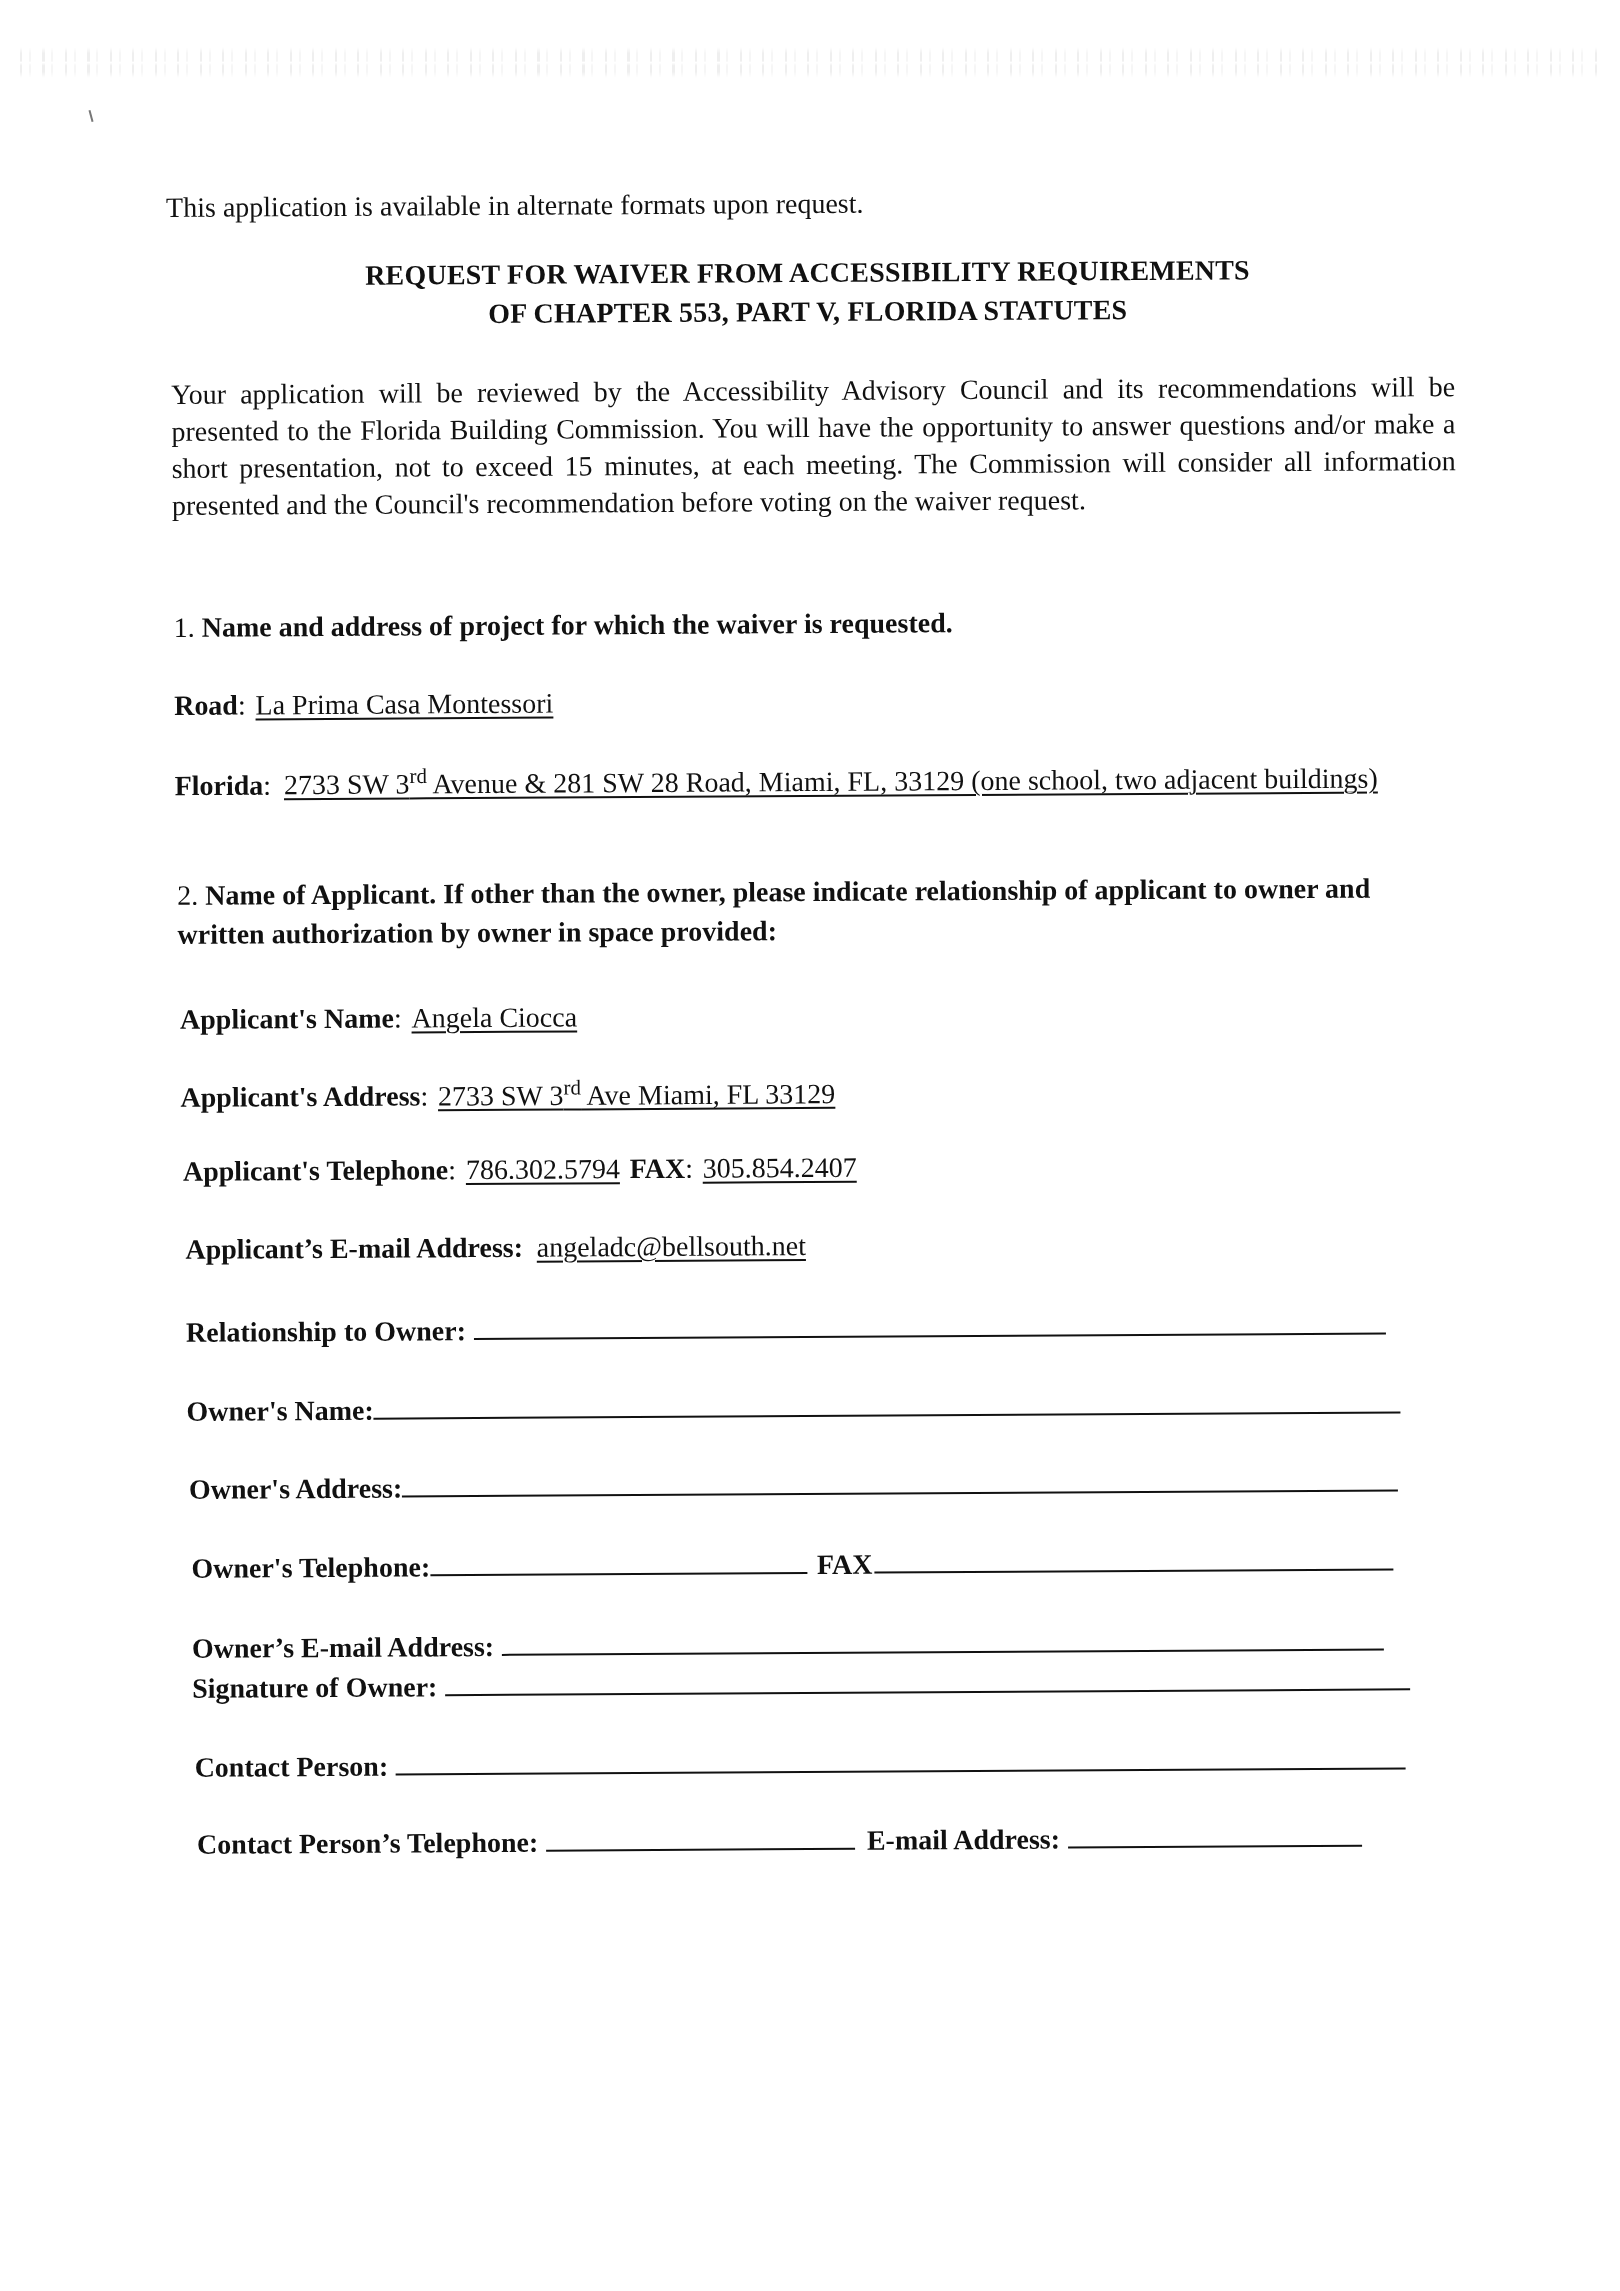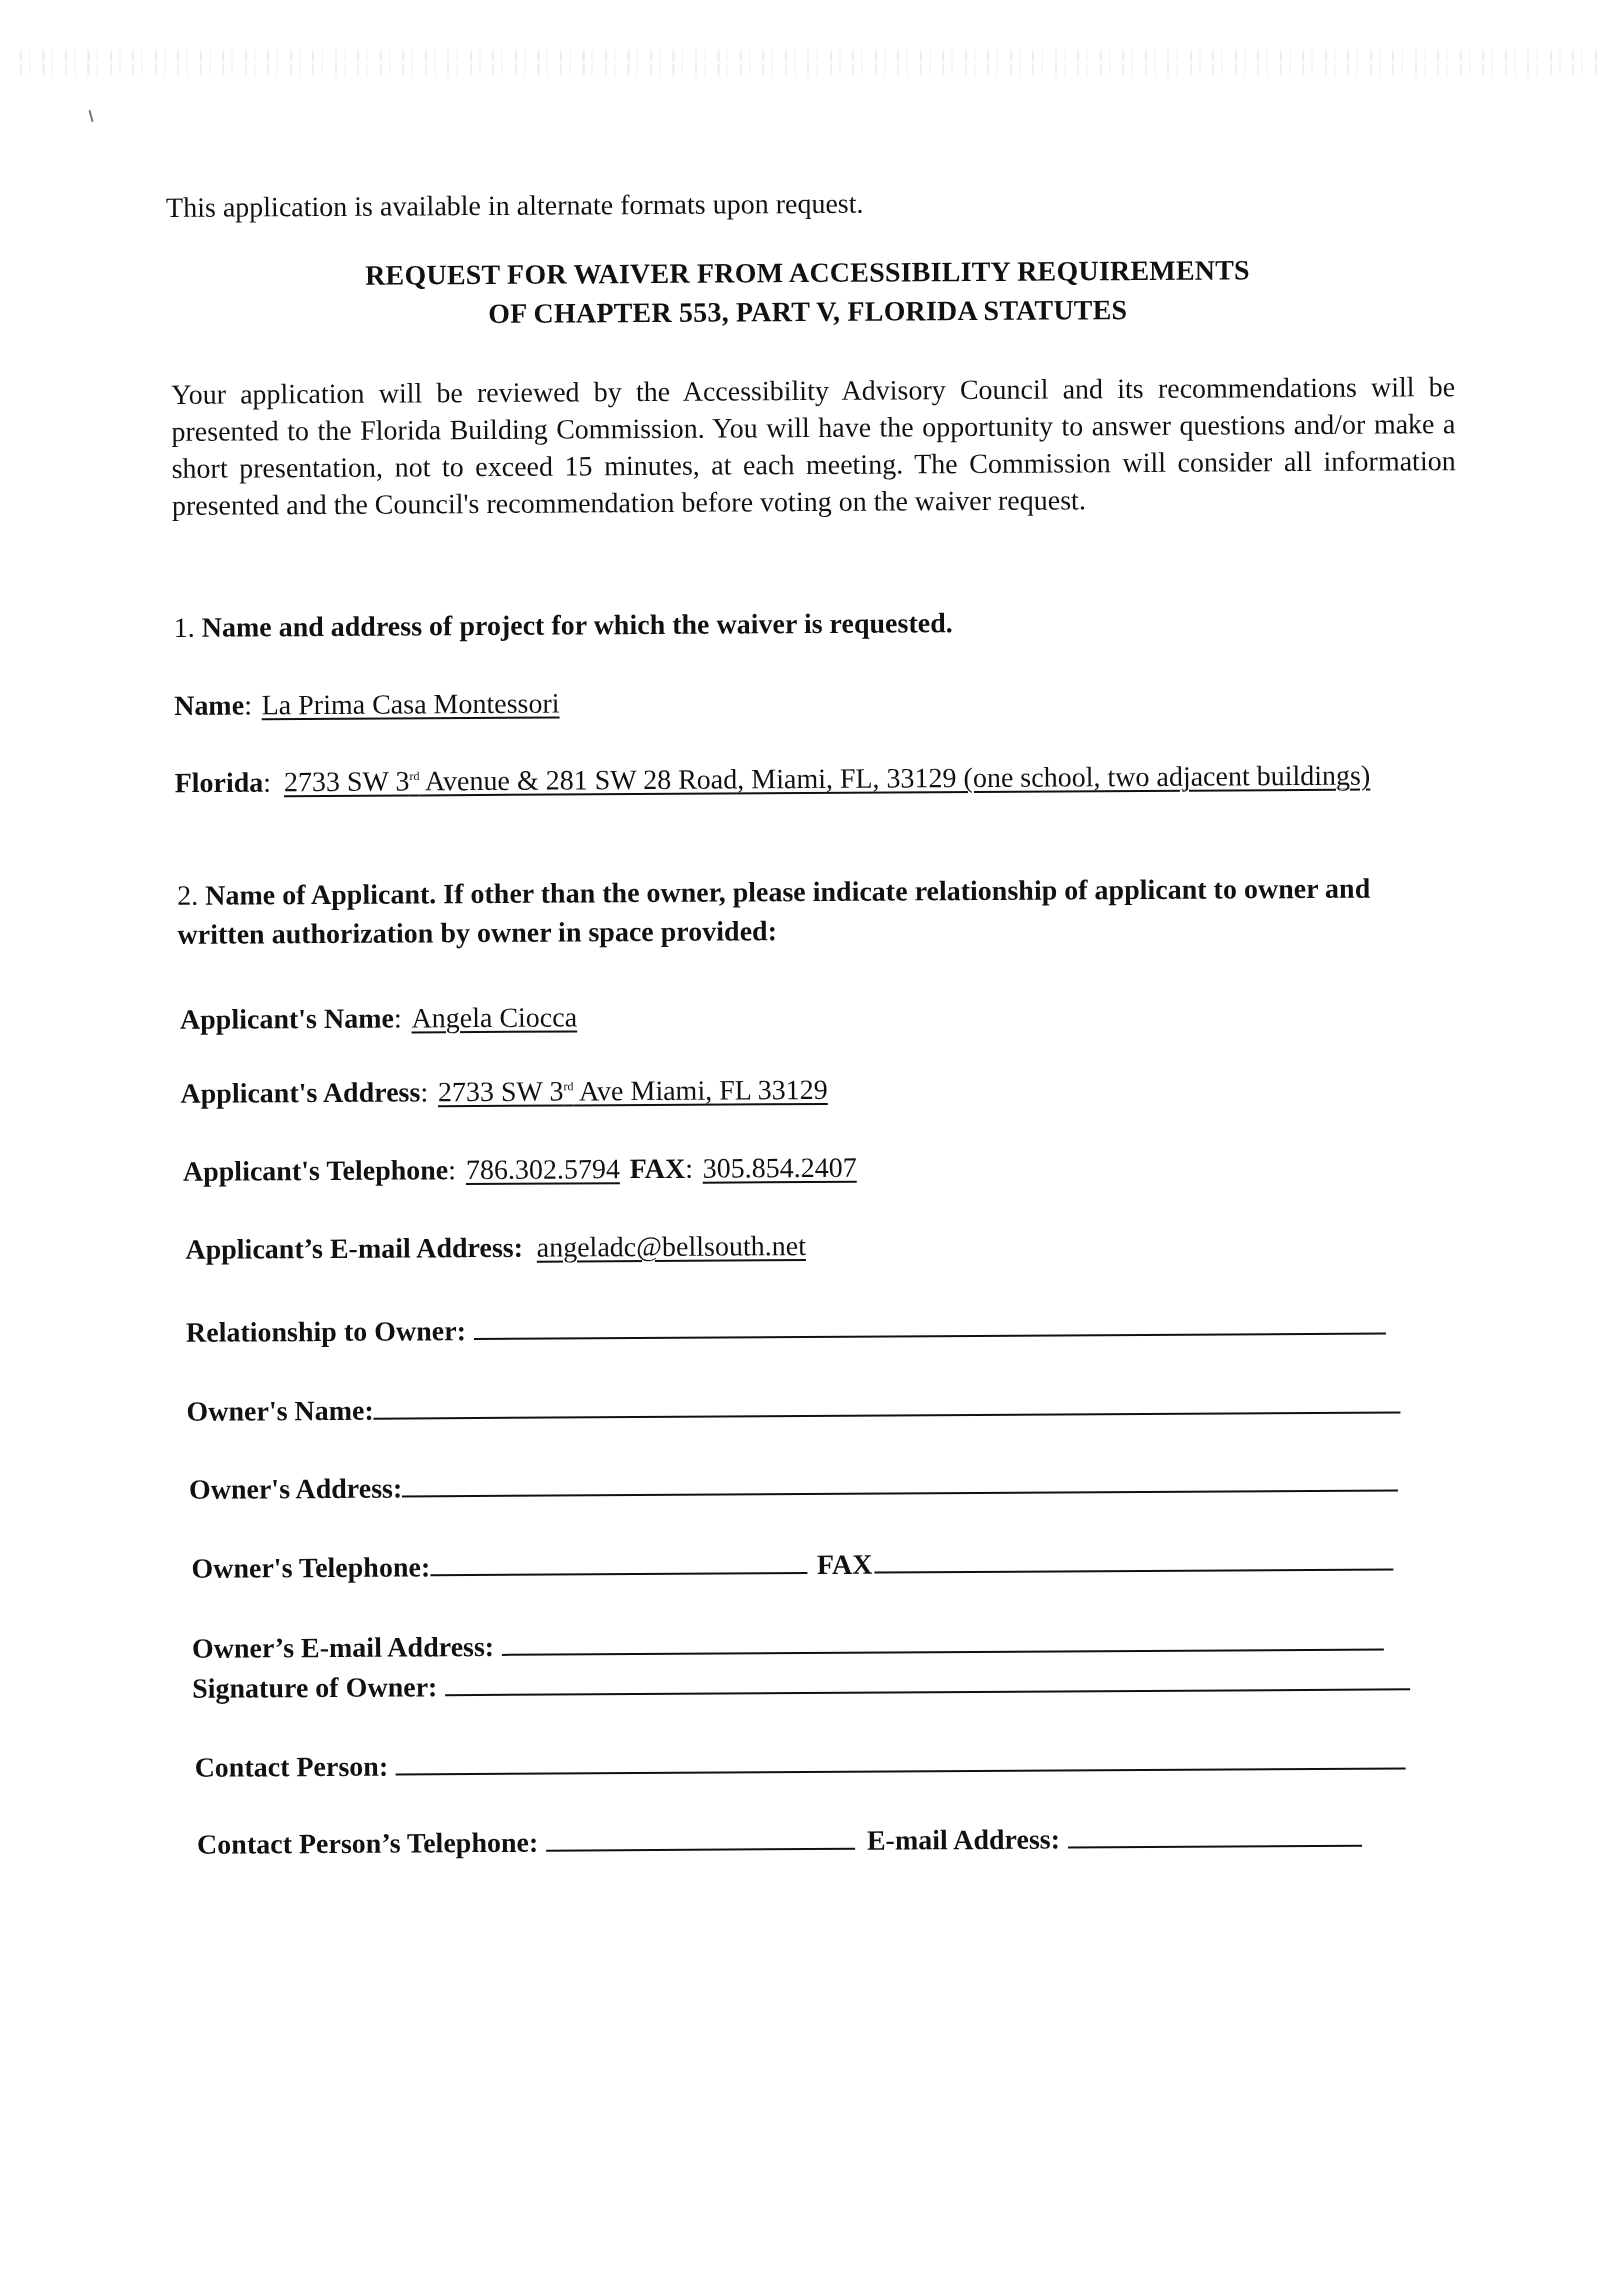--- a/index.html
+++ b/index.html
@@ -80,21 +80,21 @@
       align-items: baseline;
     }
     .label { font-weight: bold; }
     .colon { font-weight: normal; }
     .value {
       text-decoration: underline;
       text-underline-offset: 3.9px;
       text-decoration-thickness: 1.5px;
       margin-left: 9.8px;
     }
-    .value sup { font-size: 12px; }
+    .value sup { font-size: 21px; }
     .blank {
       display: inline-block;
       border-bottom: 2px solid #111;
       height: 21.6px;
       margin-left: 7.8px;
     }
     .f-name { left: 174px; top: 686px; }
     .f-addr {
       left: 174px; top: 755px; width: 1284px;
       font-size: 28px; line-height: 39px; white-space: normal;
@@ -129,21 +129,21 @@
   <div class="abs title l2">OF CHAPTER 553, PART V, FLORIDA STATUTES</div>
 
   <div class="abs intro">Your application will be reviewed by the Accessibility Advisory Council and its recommendations will be presented to the Florida Building Commission. You will have the opportunity to answer questions and/or make a short presentation, not to exceed 15 minutes, at each meeting. The Commission will consider all information presented and the Council's recommendation before voting on the waiver request.</div>
 
   <div class="abs section-head s1">
     <span class="num">1.</span>
     <span class="txt">Name and address of project for which the waiver is requested.</span>
   </div>
 
   <div class="abs field f-name">
-    <span class="label">Name</span>
+    <span class="label">Road</span>
       <span class="colon">:</span>
     <span class="value">La Prima Casa Montessori</span>
   </div>
 
   <div class="abs f-addr">
     <span class="label">Florida</span><span class="colon">:</span>
     <span class="value"><span>2733 SW 3</span><sup>rd</sup><span> Avenue &amp; 281 SW 28 Road,  Miami, FL, 33129 (one school, two adjacent buildings)</span></span>
   </div>
 
   <div class="abs section-head s2">

